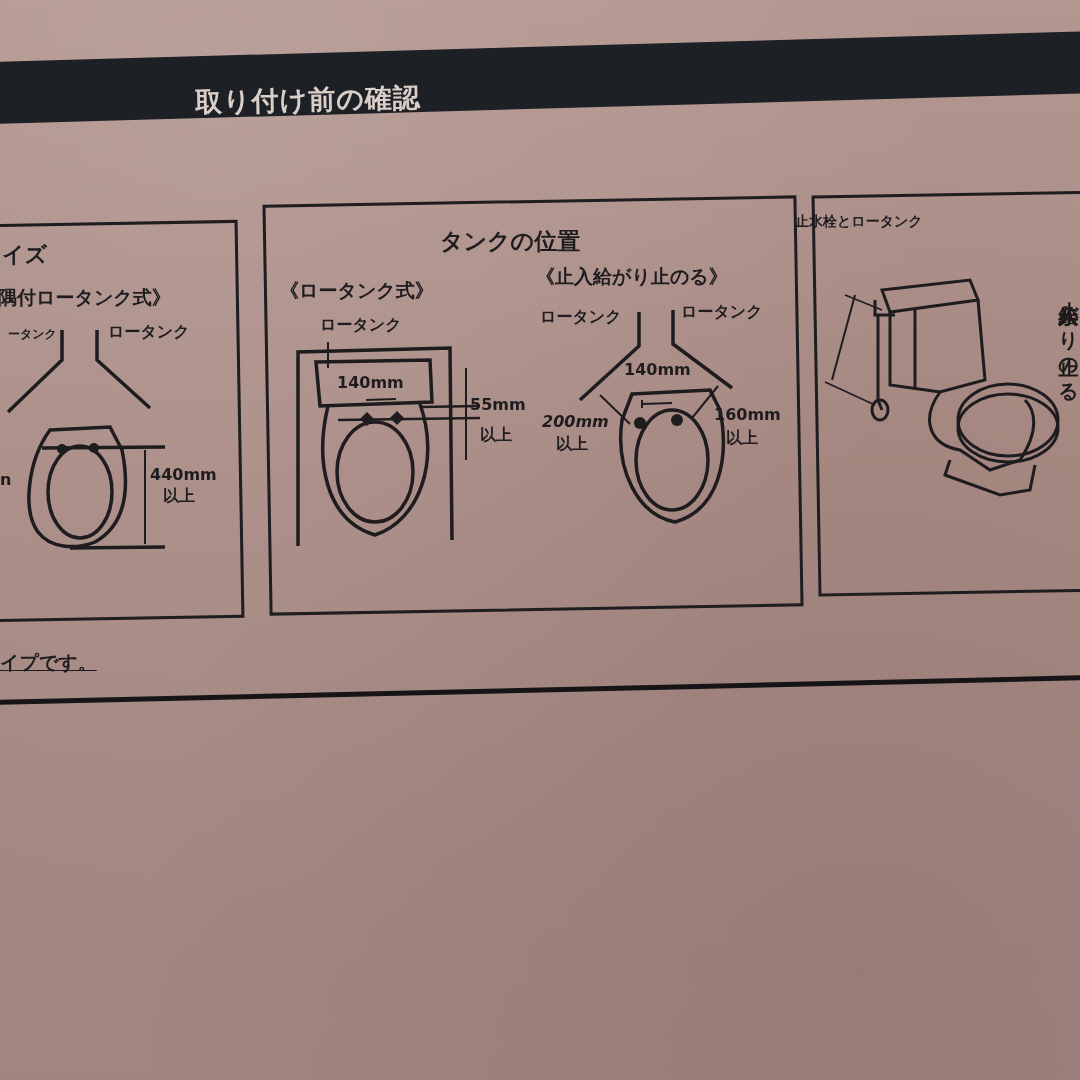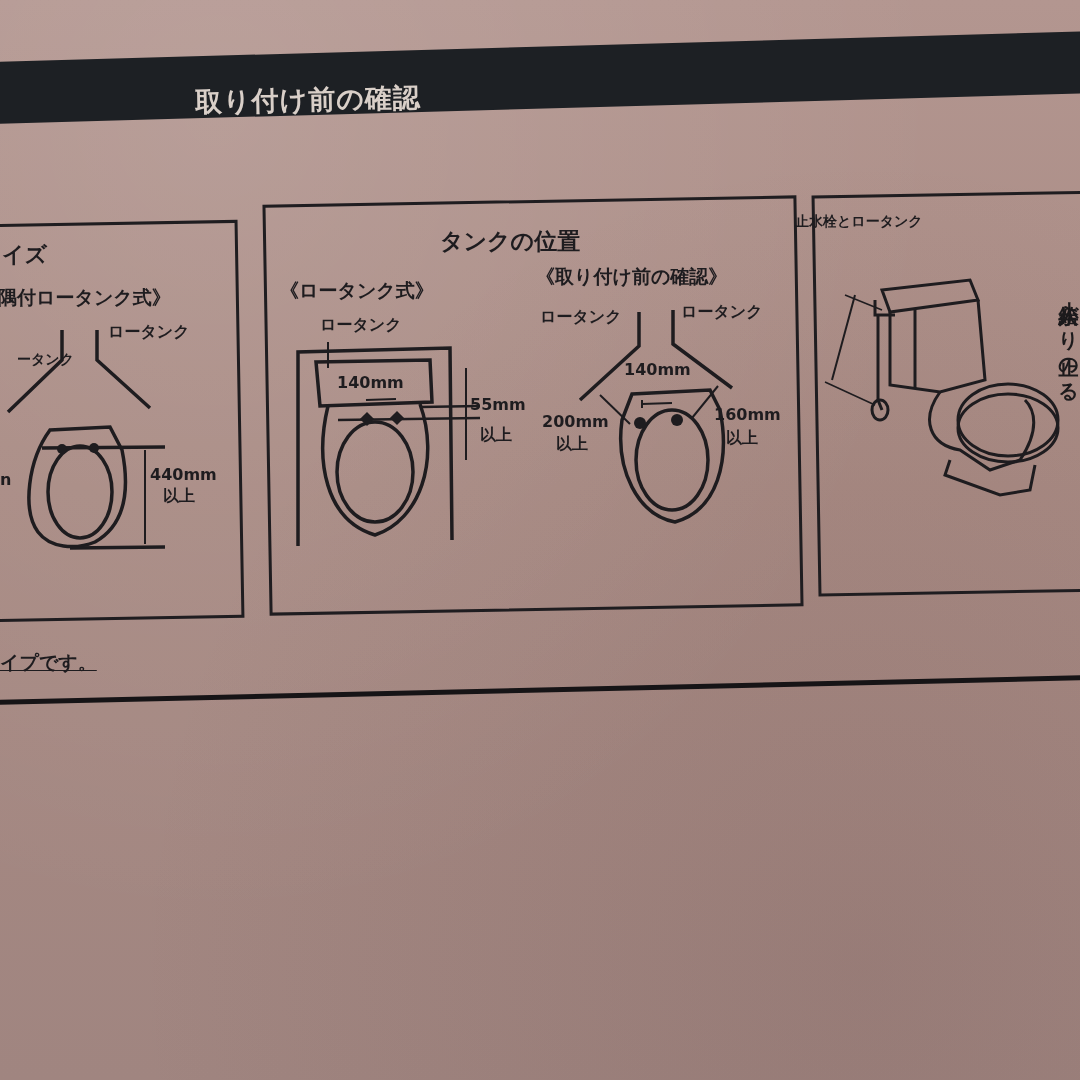--- a/index.html
+++ b/index.html
@@ -30,21 +30,21 @@
 </style>
 </head>
 <body>
 
 <div class="abs band"></div>
 <div class="abs band-title">取り付け前の確認</div>
 
 <div class="abs box" style="left:-10px; top:222px; width:245px; height:392px; transform:rotate(-1deg);"></div>
 <div class="abs txt" style="left:2px; top:240px; font-size:22px;">イズ</div>
 <div class="abs txt" style="left:-2px; top:285px; font-size:19px;">隅付ロータンク式》</div>
-<div class="abs txt" style="left:17px; top:326px; font-size:14px;margin-top:25px;">ータンク</div>
+<div class="abs txt" style="left:8px; top:326px; font-size:12px;">ータンク</div>
 <div class="abs txt" style="left:108px; top:322px; font-size:16px;">ロータンク</div>
 <div class="abs txt" style="left:0px; top:470px; font-size:16px;">n</div>
 <div class="abs txt" style="left:150px; top:465px; font-size:16px;text-align:right;">440mm</div>
 <div class="abs txt" style="left:163px; top:486px; font-size:16px;">以上</div>
 <svg style="left:0; top:320px;" width="240" height="240">
   <g fill="none" stroke="#1e1c1f" stroke-width="3.5">
     <polyline points="62,10 62,40 8,92"></polyline>
     <polyline points="97,10 97,40 150,88"></polyline>
     <path d="M50,110 L110,107 L122,130 C130,170 125,205 95,222 C75,230 50,228 38,212 C22,190 28,140 50,110 Z"></path>
     <ellipse cx="80" cy="172" rx="32" ry="46"></ellipse>
@@ -73,25 +73,25 @@
     <line x1="58" y1="80" x2="200" y2="78" stroke-width="2.5"></line>
     <line x1="140" y1="67" x2="200" y2="66" stroke-width="2.5"></line>
     <line x1="186" y1="28" x2="186" y2="120" stroke-width="2"></line>
     <line x1="86" y1="60" x2="116" y2="59" stroke-width="2"></line>
     <line x1="48" y1="2" x2="48" y2="28" stroke-width="2"></line>
   </g>
   <rect x="82" y="74" width="10" height="10" transform="rotate(45 87 79)" fill="#1e1c1f"></rect>
   <rect x="112" y="73" width="10" height="10" transform="rotate(45 117 78)" fill="#1e1c1f"></rect>
 </svg>
 
-<div class="abs txt" style="left:536px; top:264px; font-size:19px;">《取り付け前の確認》</div>
+<div class="abs txt" style="left:536px; top:264px; font-size:19px;">《止入給がり止のる》</div>
 <div class="abs txt" style="left:540px; top:307px; font-size:16px;">ロータンク</div>
 <div class="abs txt" style="left:681px; top:302px; font-size:16px;">ロータンク</div>
 <div class="abs txt" style="left:624px; top:360px; font-size:16px;">140mm</div>
-<div class="abs txt" style="left:542px; top:412px; font-size:16px;">200mm</div>
+<div class="abs txt" style="left:542px; top:412px; font-size:16px;font-style:italic;">200mm</div>
 <div class="abs txt" style="left:556px; top:434px; font-size:16px;">以上</div>
 <div class="abs txt" style="left:714px; top:405px; font-size:16px;">160mm</div>
 <div class="abs txt" style="left:726px; top:428px; font-size:16px;">以上</div>
 <svg style="left:580px; top:310px;" width="170" height="220">
   <g fill="none" stroke="#1e1c1f" stroke-width="3.5">
     <polyline points="59,2 59,36 0,90"></polyline>
     <polyline points="93,0 93,34 152,78"></polyline>
     <path d="M52,84 L130,80 L140,100 C150,150 138,200 95,212 C58,205 35,160 42,110 Z"></path>
     <ellipse cx="92" cy="150" rx="36" ry="50"></ellipse>
     <line x1="20" y1="85" x2="50" y2="114" stroke-width="2"></line>

